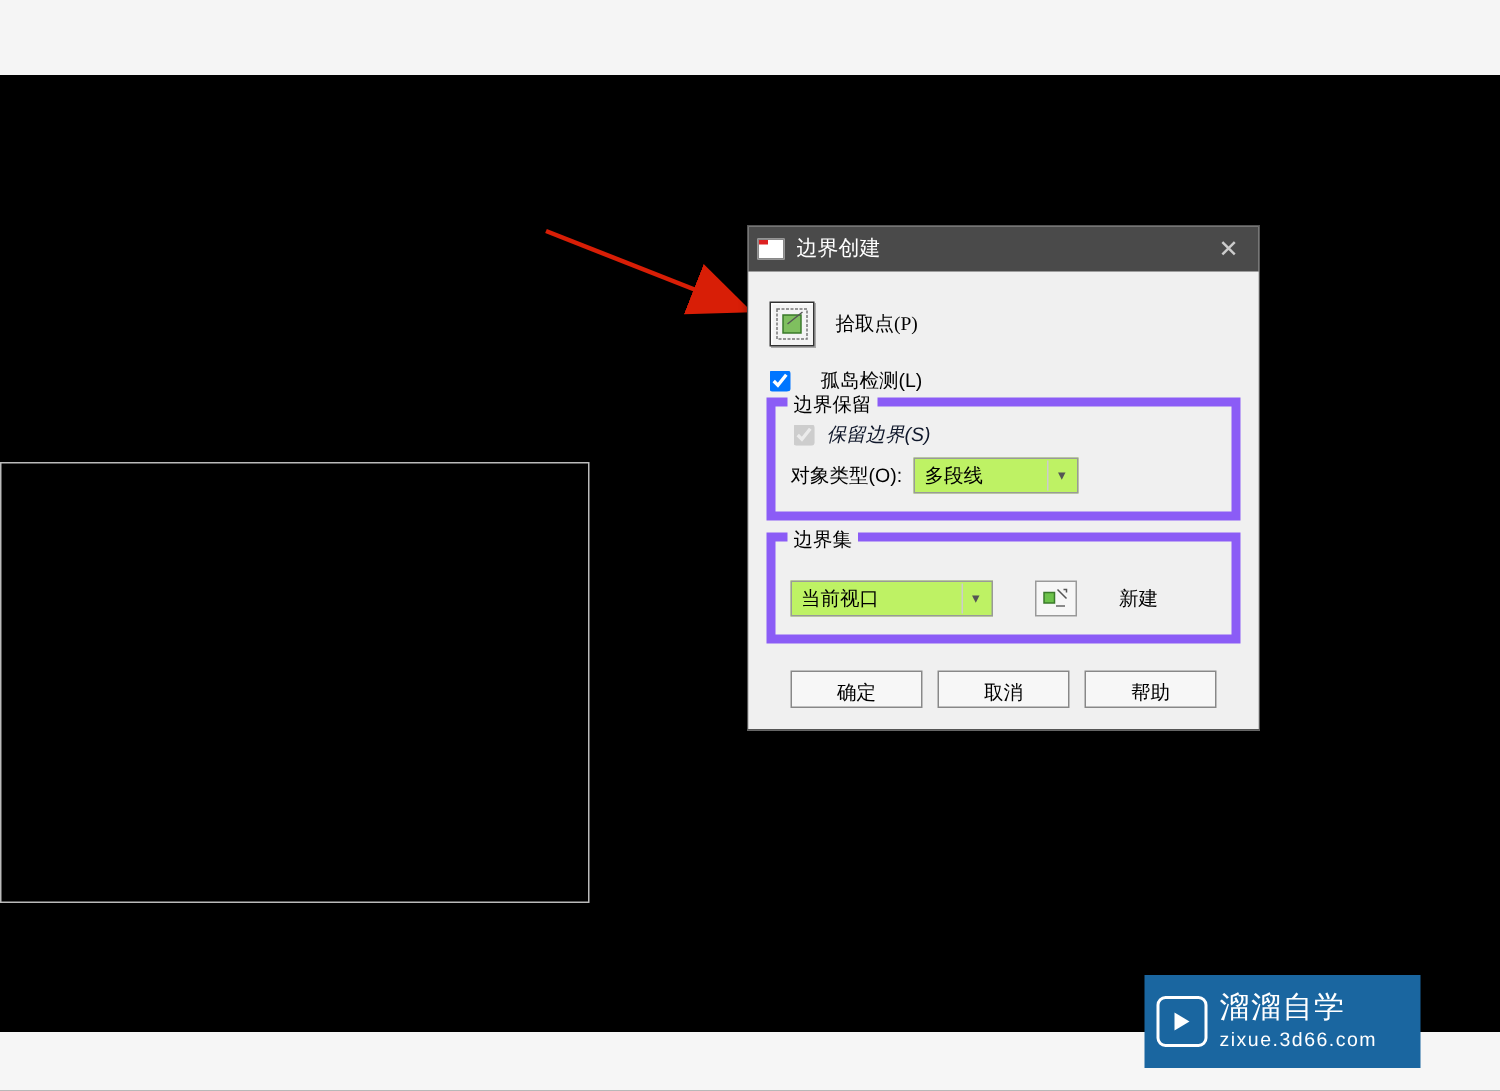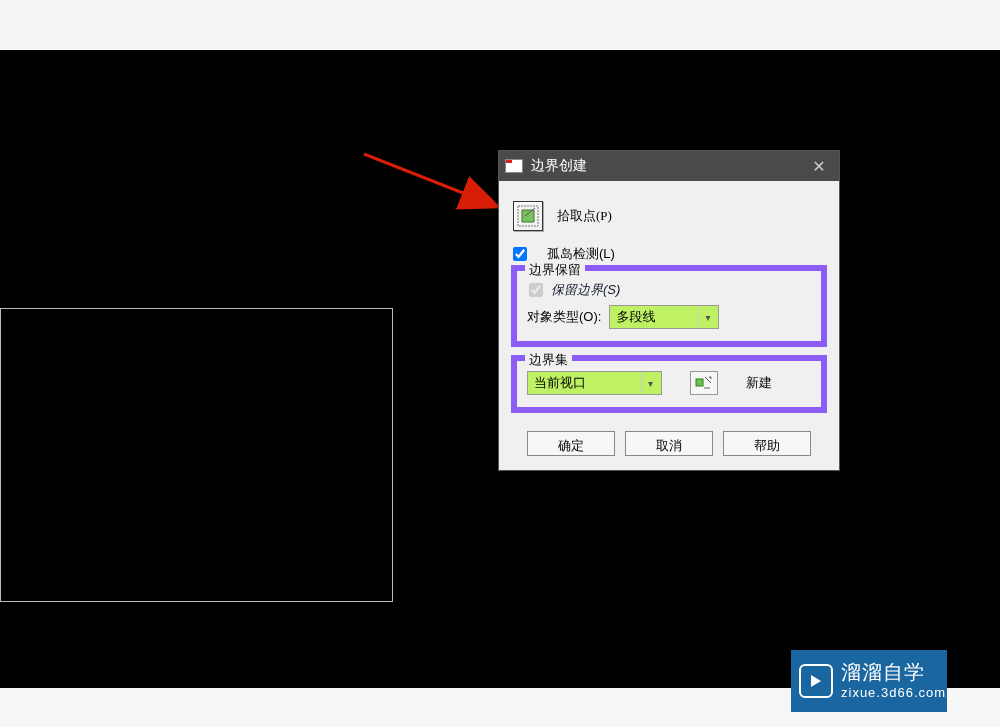--- a/index.html
+++ b/index.html
@@ -171,21 +171,21 @@
     background: #f6f6f6;
     display: flex;
     align-items: center;
     justify-content: center;
     cursor: pointer;
   }
   .newbtn-row{
     display:flex;
     align-items:center;
     gap:28px;
-    margin-top:0;
+    margin-top:16px;
   }
   .dialog-buttons {
     display: flex;
     gap: 10px;
     justify-content: center;
     margin-top: 18px;
   }
   .dlg-btn {
     width: 88px;
     height: 25px;
@@ -204,21 +204,21 @@
   .arrow-svg {
     position: absolute;
     left: 358px;
     top: 148px;
     pointer-events: none;
   }
   .watermark {
     position: absolute;
     right: 53px;
     bottom: 15px;
-    width: 156px;
+    width: 184px;
     height: 62px;
     background: #1a66a0;
     display: flex;
     align-items: center;
     padding-left: 8px;
     gap:8px;
   }
   .wm-playicon{
     width:34px; height:34px;
     border:2px solid #fff;

